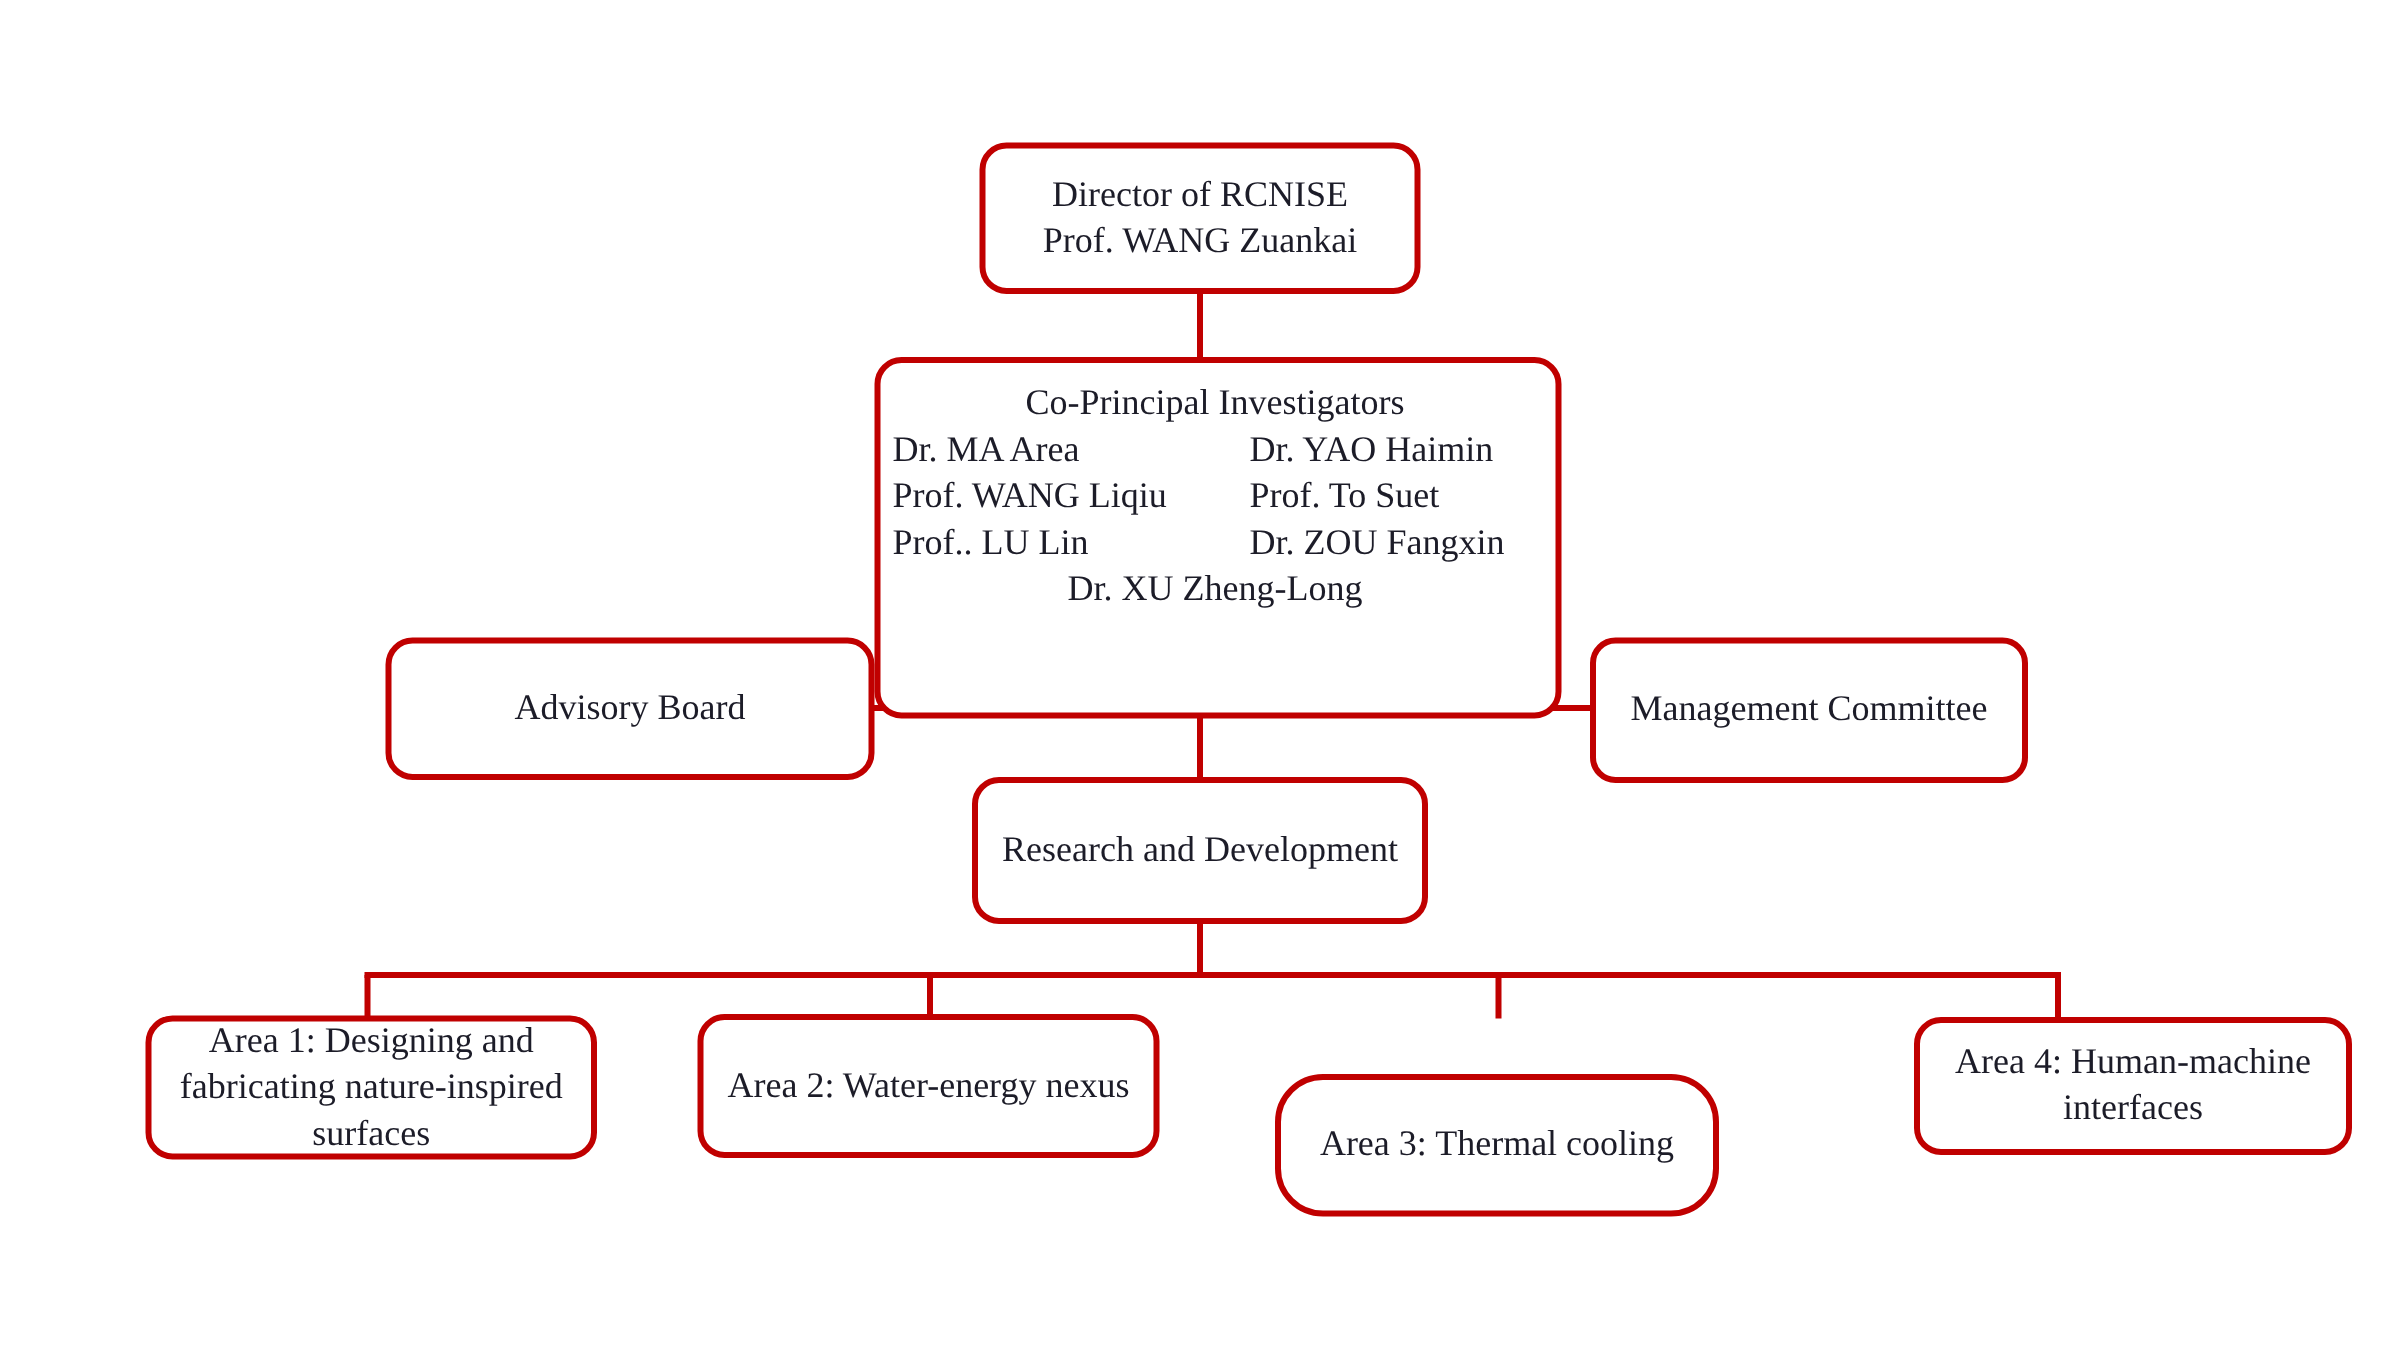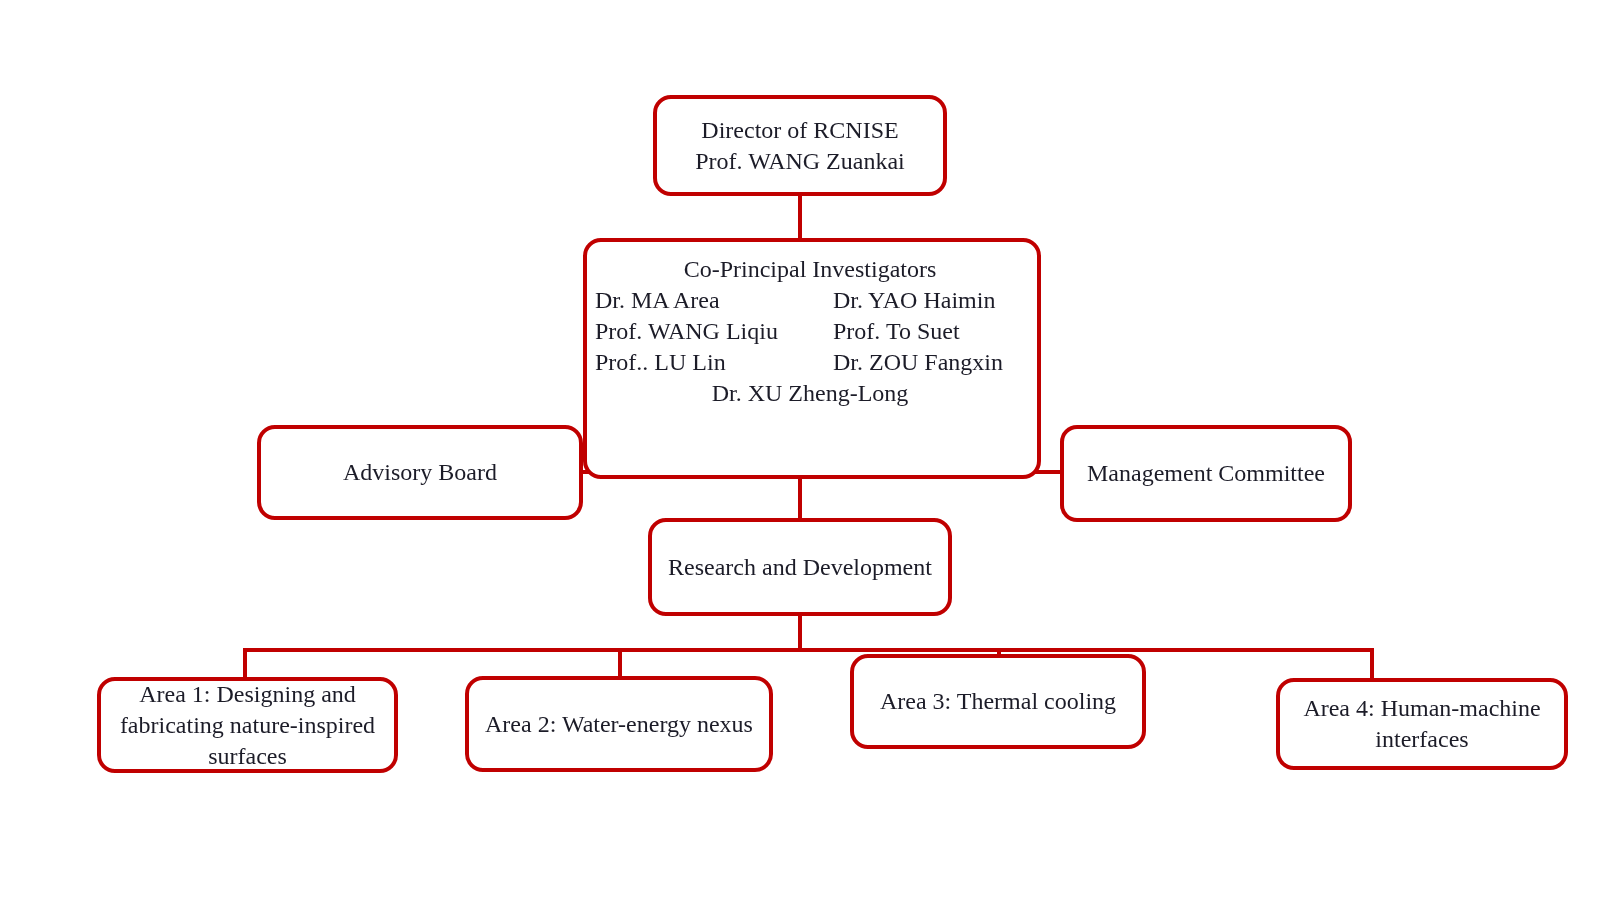--- a/index.html
+++ b/index.html
@@ -67,21 +67,21 @@
   #copi .copi-footer { text-align: center; width: 100%; }
 
   
   #advisory   { left: 257px;  top: 425px; width: 326px; height: 95px; }
   #management { left: 1060px; top: 425px; width: 292px; height: 97px; border-radius: 17px; }
   #rnd        { left: 648px;  top: 518px; width: 304px; height: 98px; }
 
   
   #area1 { left: 97px;   top: 677px; width: 301px; height: 96px; padding: 0 3px; align-items: flex-end; }
   #area2 { left: 465px;  top: 676px; width: 308px; height: 96px; padding: 0 3px; }
-  #area3 { left: 850px;  top: 654px; width: 296px; height: 95px; padding: 0 3px; }
+  #area3 { left: 850px;  top: 716px; width: 296px; height: 95px; padding: 0 3px; border-radius: 32px; }
   #area4 { left: 1276px; top: 678px; width: 292px; height: 92px; padding: 0 3px; }
 
   
   #c-director-copi { left: 798px; top: 194px; height: 46px; }
   #c-copi-rnd      { left: 798px; top: 423px; height: 97px; }
   #c-mid           { left: 548px; top: 470px; width: 514px; }
   #c-rnd-bus       { left: 798px; top: 614px; height: 38px; }
   #c-bus           { left: 243px; top: 648px; width: 1131px; }
   #c-stub-1        { left: 243px; top: 650px; height: 29px; }
   #c-stub-2        { left: 618px; top: 650px; height: 28px; }

